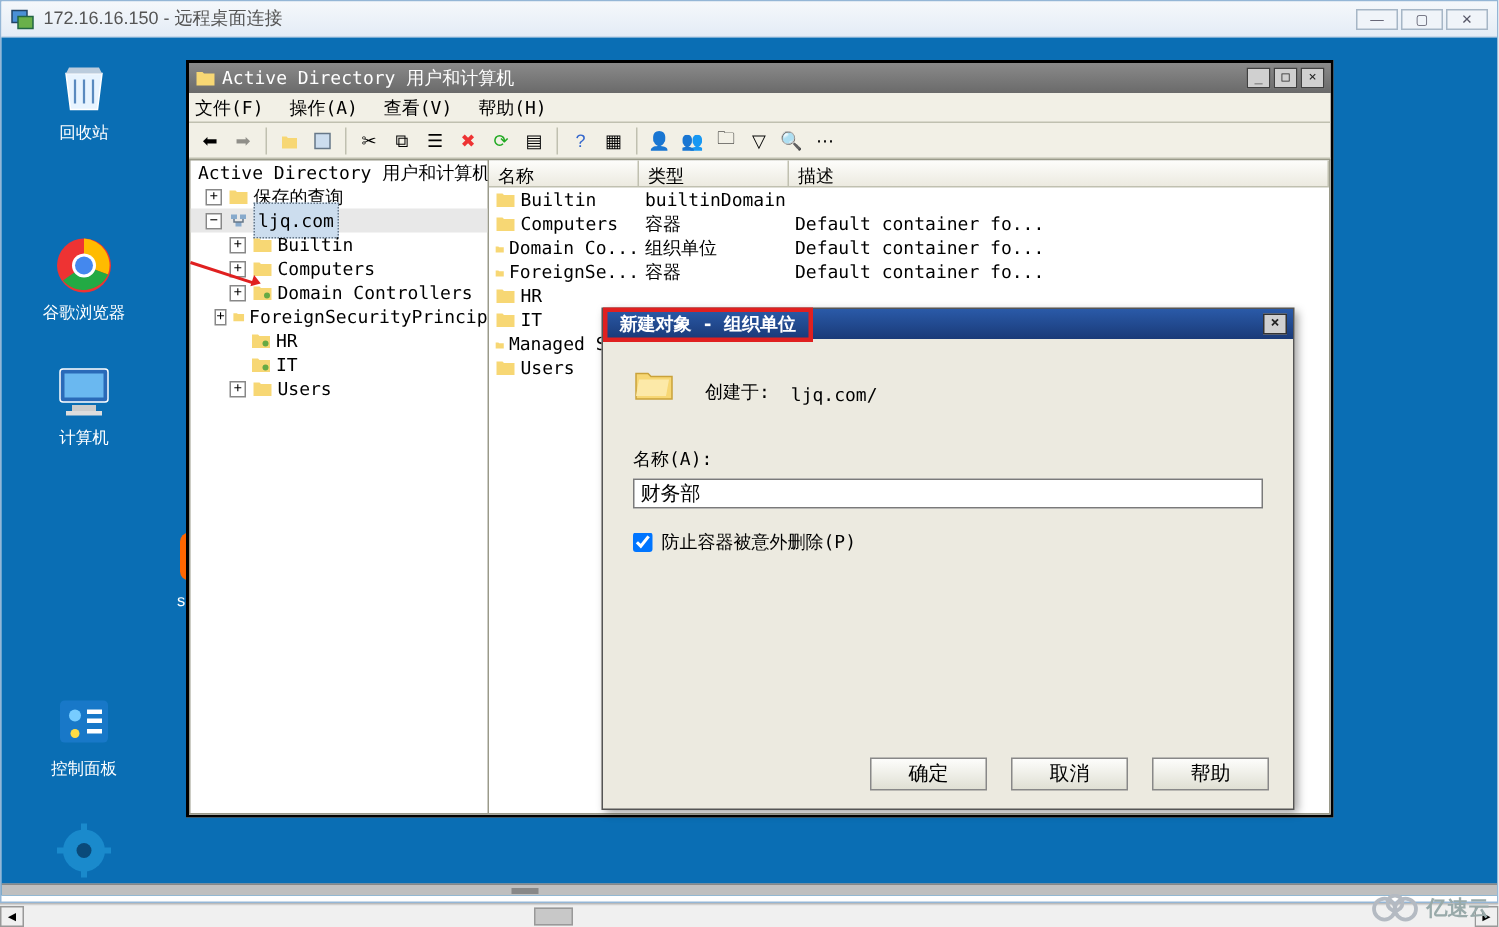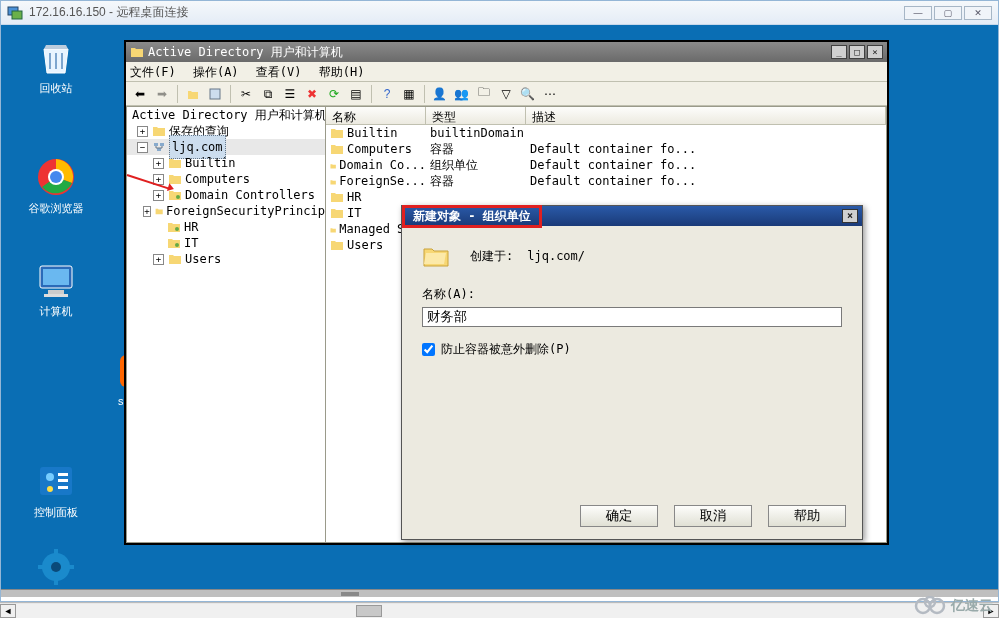--- a/index.html
+++ b/index.html
@@ -107,21 +107,21 @@
   font-weight:bold;
 }
 .dlg-title .spacer{flex:1;}
 .dlg-title-box {
   border: 3px solid #e02020;
   padding: 0 8px;
   margin-left:-4px;
 }
 .dlg-x { width:16px;height:14px;background:#d0d0d0;border:1px solid #333;font-size:10px;text-align:center;line-height:11px;color:#222;}
 .dlg-body { padding: 16px 20px; }
-.dlg-created-row { display:flex; align-items:center; margin-bottom:16px;}
+.dlg-created-row { display:flex; align-items:flex-end; margin-bottom:28px;}
 .dlg-created-row .bigicon { width:28px; height:28px; margin-right:20px;}
 .dlg-body label { display:block; margin-bottom:4px;}
 .dlg-body input[type=text] { width:100%; height:20px; border:1px solid #7a7a7a; padding:2px 4px; font-family:SimSun,monospace;}
 .dlg-check { margin-top:14px; display:flex; align-items:center;}
 .dlg-check input { margin-right:6px;}
 .dlg-buttons { position:absolute; bottom:12px; right:16px; display:flex; gap:16px;}
 .dlg-buttons button { width:78px; height:22px; border:1px solid #888; background:linear-gradient(#fdfdfb,#e0e0d4); font-family:SimSun,monospace;}
 
 .arrow-line {
   position:absolute;
@@ -188,21 +188,21 @@
     <div class="desktop-icon" style="left:20px;top:132px">
       <div class="ic"><svg viewBox="0 0 40 40">
             <circle cx="20" cy="20" r="18" fill="#e33"></circle>
             <path d="M20 2 A18 18 0 0 1 36 26 L20 20 Z" fill="#fb0"></path>
             <path d="M36 26 A18 18 0 0 1 6 30 L20 20 Z" fill="#2a4"></path>
             <circle cx="20" cy="20" r="8" fill="#fff"></circle>
             <circle cx="20" cy="20" r="6" fill="#48e"></circle>
           </svg></div>
       <div>谷歌浏览器</div>
     </div>
-    <div class="desktop-icon" style="left:20px;top:235px">
+    <div class="desktop-icon" style="left:20px;top:215px">
       <div class="ic"><svg viewBox="0 0 40 40">
             <rect x="4" y="6" width="32" height="22" rx="2" fill="#2a6ab8" stroke="#fff"></rect>
             <rect x="7" y="9" width="26" height="16" fill="#6ab8f0"></rect>
             <rect x="12" y="30" width="16" height="4" fill="#ccc"></rect>
             <rect x="8" y="34" width="24" height="3" fill="#ddd"></rect>
           </svg></div>
       <div>计算机</div>
     </div>
     <div class="desktop-icon" style="left:100px;top:326px">
       <div class="ic"><svg viewBox="0 0 40 40">

